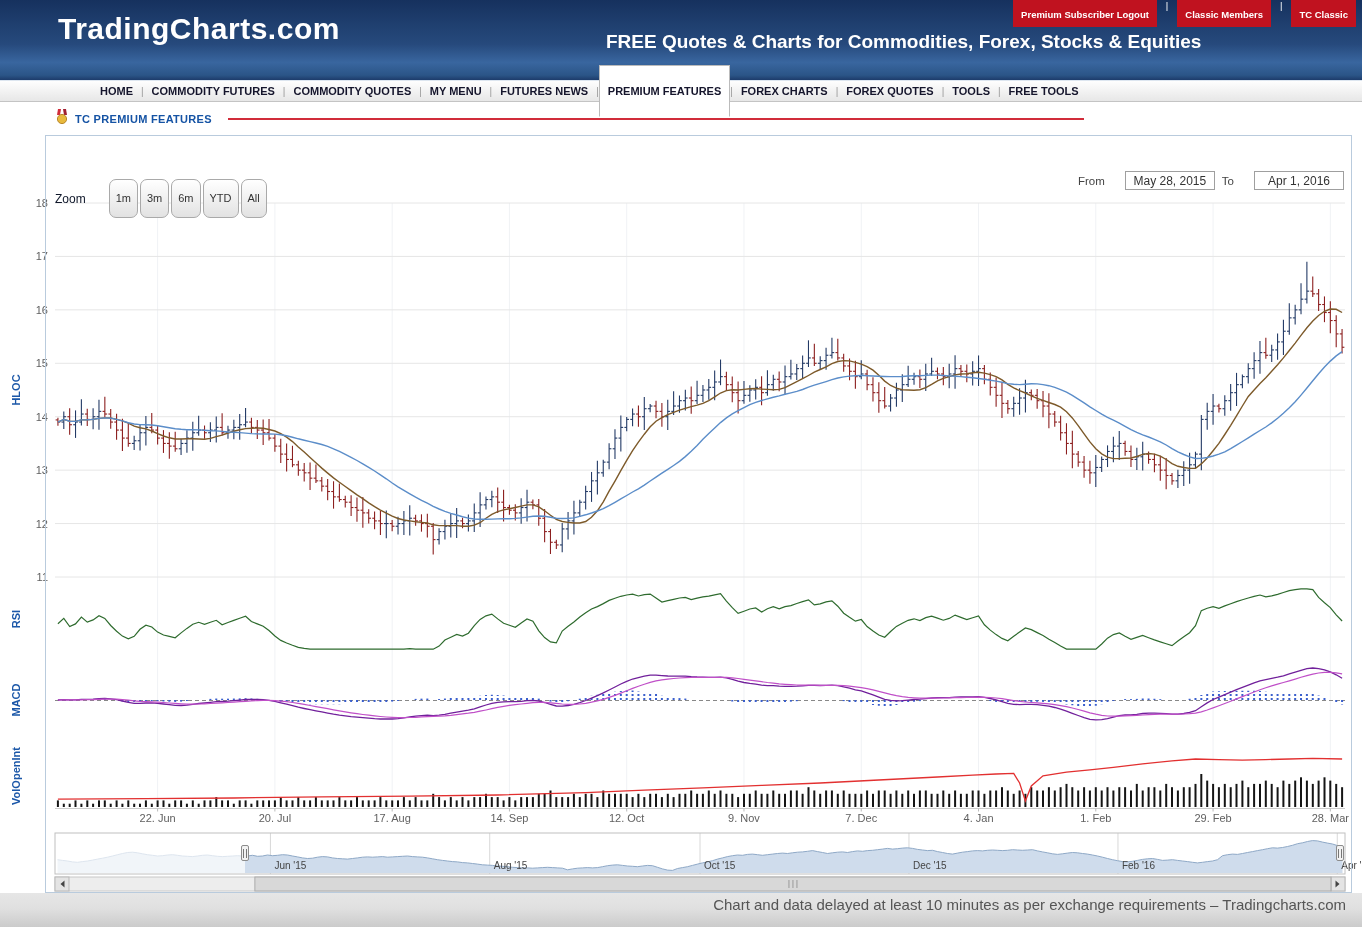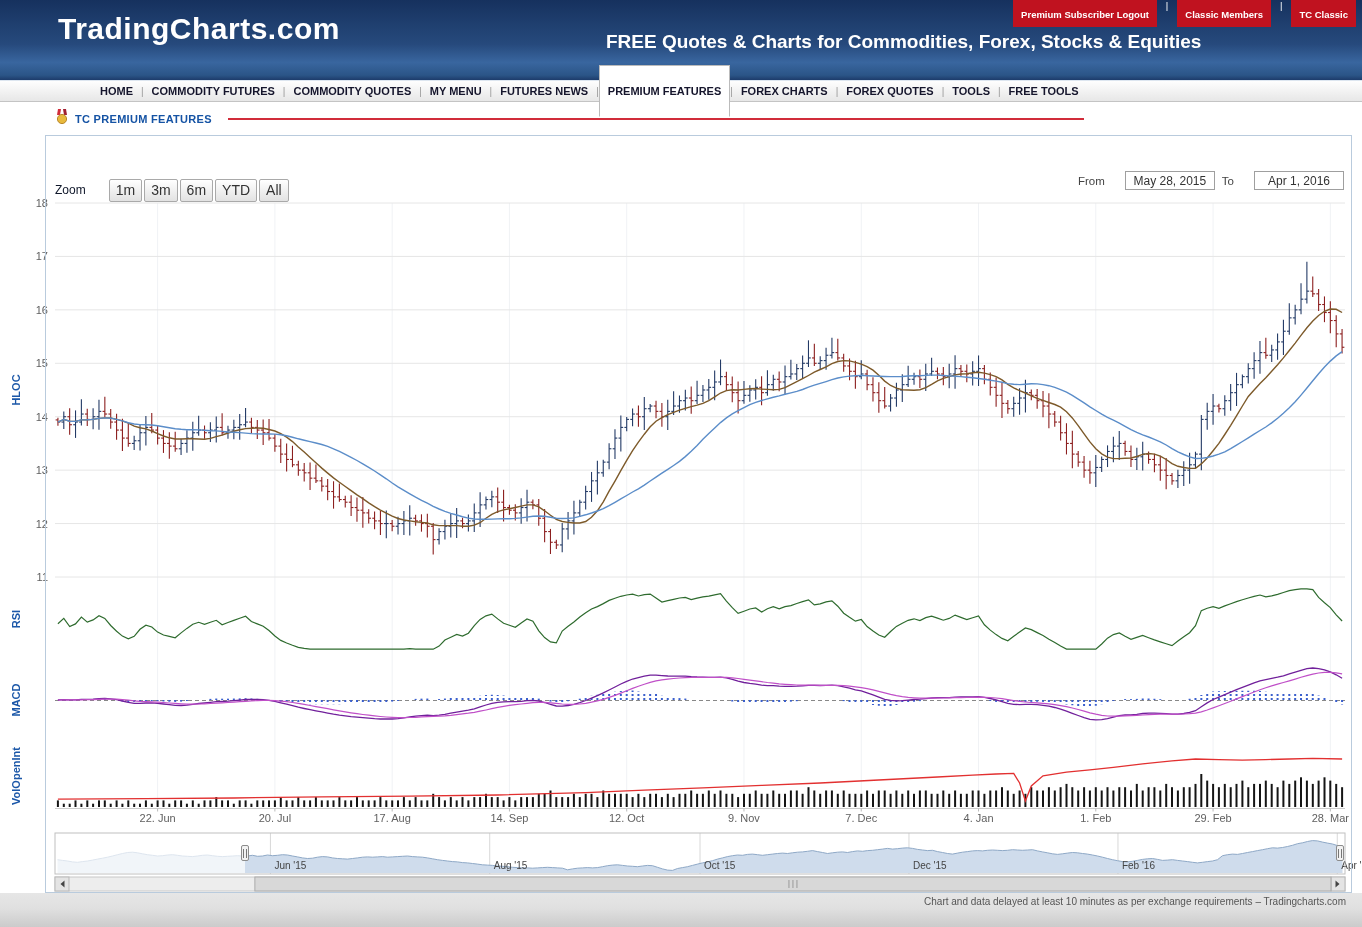--- a/index.html
+++ b/index.html
@@ -16,31 +16,31 @@
        display:flex;align-items:center;padding-left:92px;}
   .nav-item{font-size:11px;font-weight:bold;color:#15152c;padding:19px 8px;cursor:pointer;white-space:nowrap;}
   .nav-item.active{background:#fff;border:1px solid #bbb;border-bottom:1px solid #fff;}
   .sep{color:#999;font-size:10px;}
   .premium-row{position:absolute;top:111px;left:56px;height:16px;display:flex;align-items:center;gap:7px;z-index:3;}
   .premium-label{font-size:11px;font-weight:bold;color:#1553a4;letter-spacing:.3px;white-space:nowrap;cursor:pointer;}
   .red-line{position:absolute;left:172px;top:7px;width:856px;height:2px;background:#d12c3a;}
   .chart-title{position:absolute;top:137px;left:0;width:100%;text-align:center;font-size:16px;font-weight:600;color:#274b6d;z-index:3;}
   .zoom-row{position:absolute;top:179px;left:55px;display:flex;align-items:center;z-index:3;}
   .zoom-label{font-size:12px;color:#0f172a;margin-right:23px;}
-  .zoom-btn{font-family:"Liberation Sans",sans-serif;font-size:14px;color:#333;background:linear-gradient(#fff,#e2e2e2);
-            border:1px solid #a9a9a9;border-radius:2px;padding:2px 6px;margin-right:2px;cursor:pointer;line-height:1.2;}
+  .zoom-btn{font-family:"Liberation Sans",sans-serif;font-size:11px;color:#333;background:linear-gradient(#fff,#e2e2e2);
+            border:1px solid #a9a9a9;border-radius:7px;padding:12px 6px;margin-right:2px;cursor:pointer;line-height:1.2;}
   .range-row{position:absolute;top:171px;right:18px;display:flex;align-items:center;gap:7px;z-index:3;}
   .range-label{font-size:11.5px;color:#444;}
   .range-input{width:88px;height:17px;border:1px solid #9f9f9f;font-family:"Liberation Sans",sans-serif;font-size:12px;
                color:#333;text-align:center;background:#fff;padding:0;outline:none;margin-left:13px;}
   #chart-svg{position:absolute;left:0;top:0;z-index:2;pointer-events:none;}
   #chart-svg text{font-family:"Liberation Sans",sans-serif;}
   .bottom-strip{position:absolute;left:0;top:893px;width:100%;height:34px;z-index:1;
                 background:linear-gradient(#e6e6e6 0%,#e0e0e0 45%,#cbcbcb 100%);}
-  .footer-note{position:absolute;right:16px;top:3px;font-size:10px;color:#555;}
+  .footer-note{position:absolute;right:16px;top:3px;font-size:15px;color:#555;}
 </style>
 </head>
 <body>
 
 <div class="page">
 
   <div class="hdr">
     <div class="top-links" id="top-links">
         <span class="chip">Premium Subscriber Logout</span>
         <span class="chip-sep">|</span>

